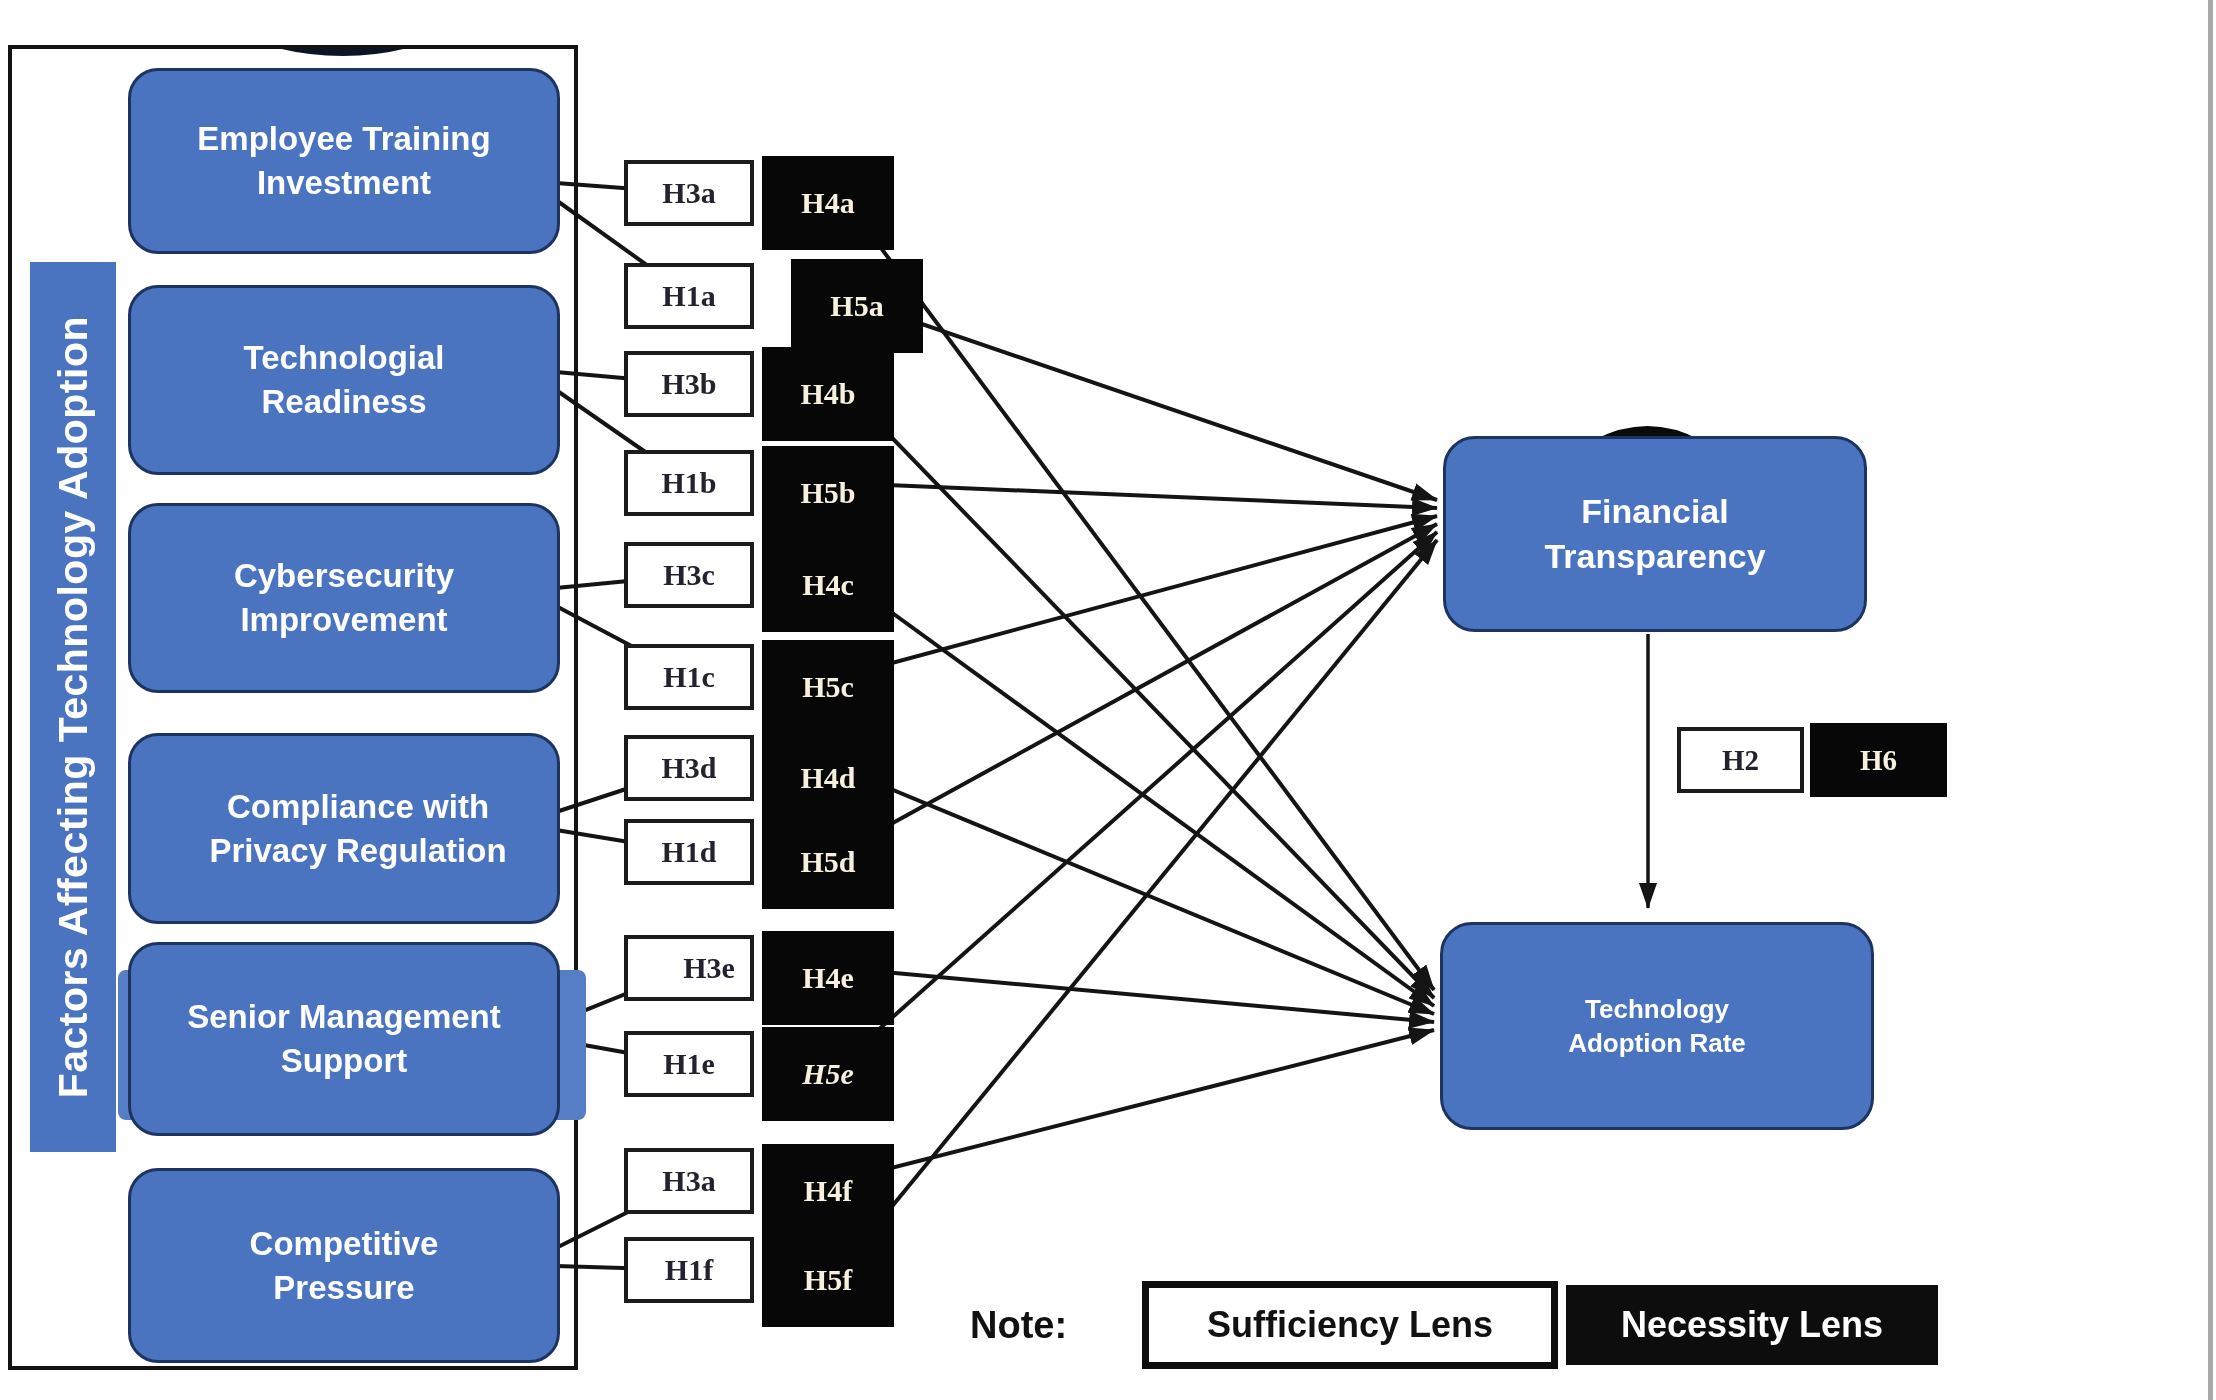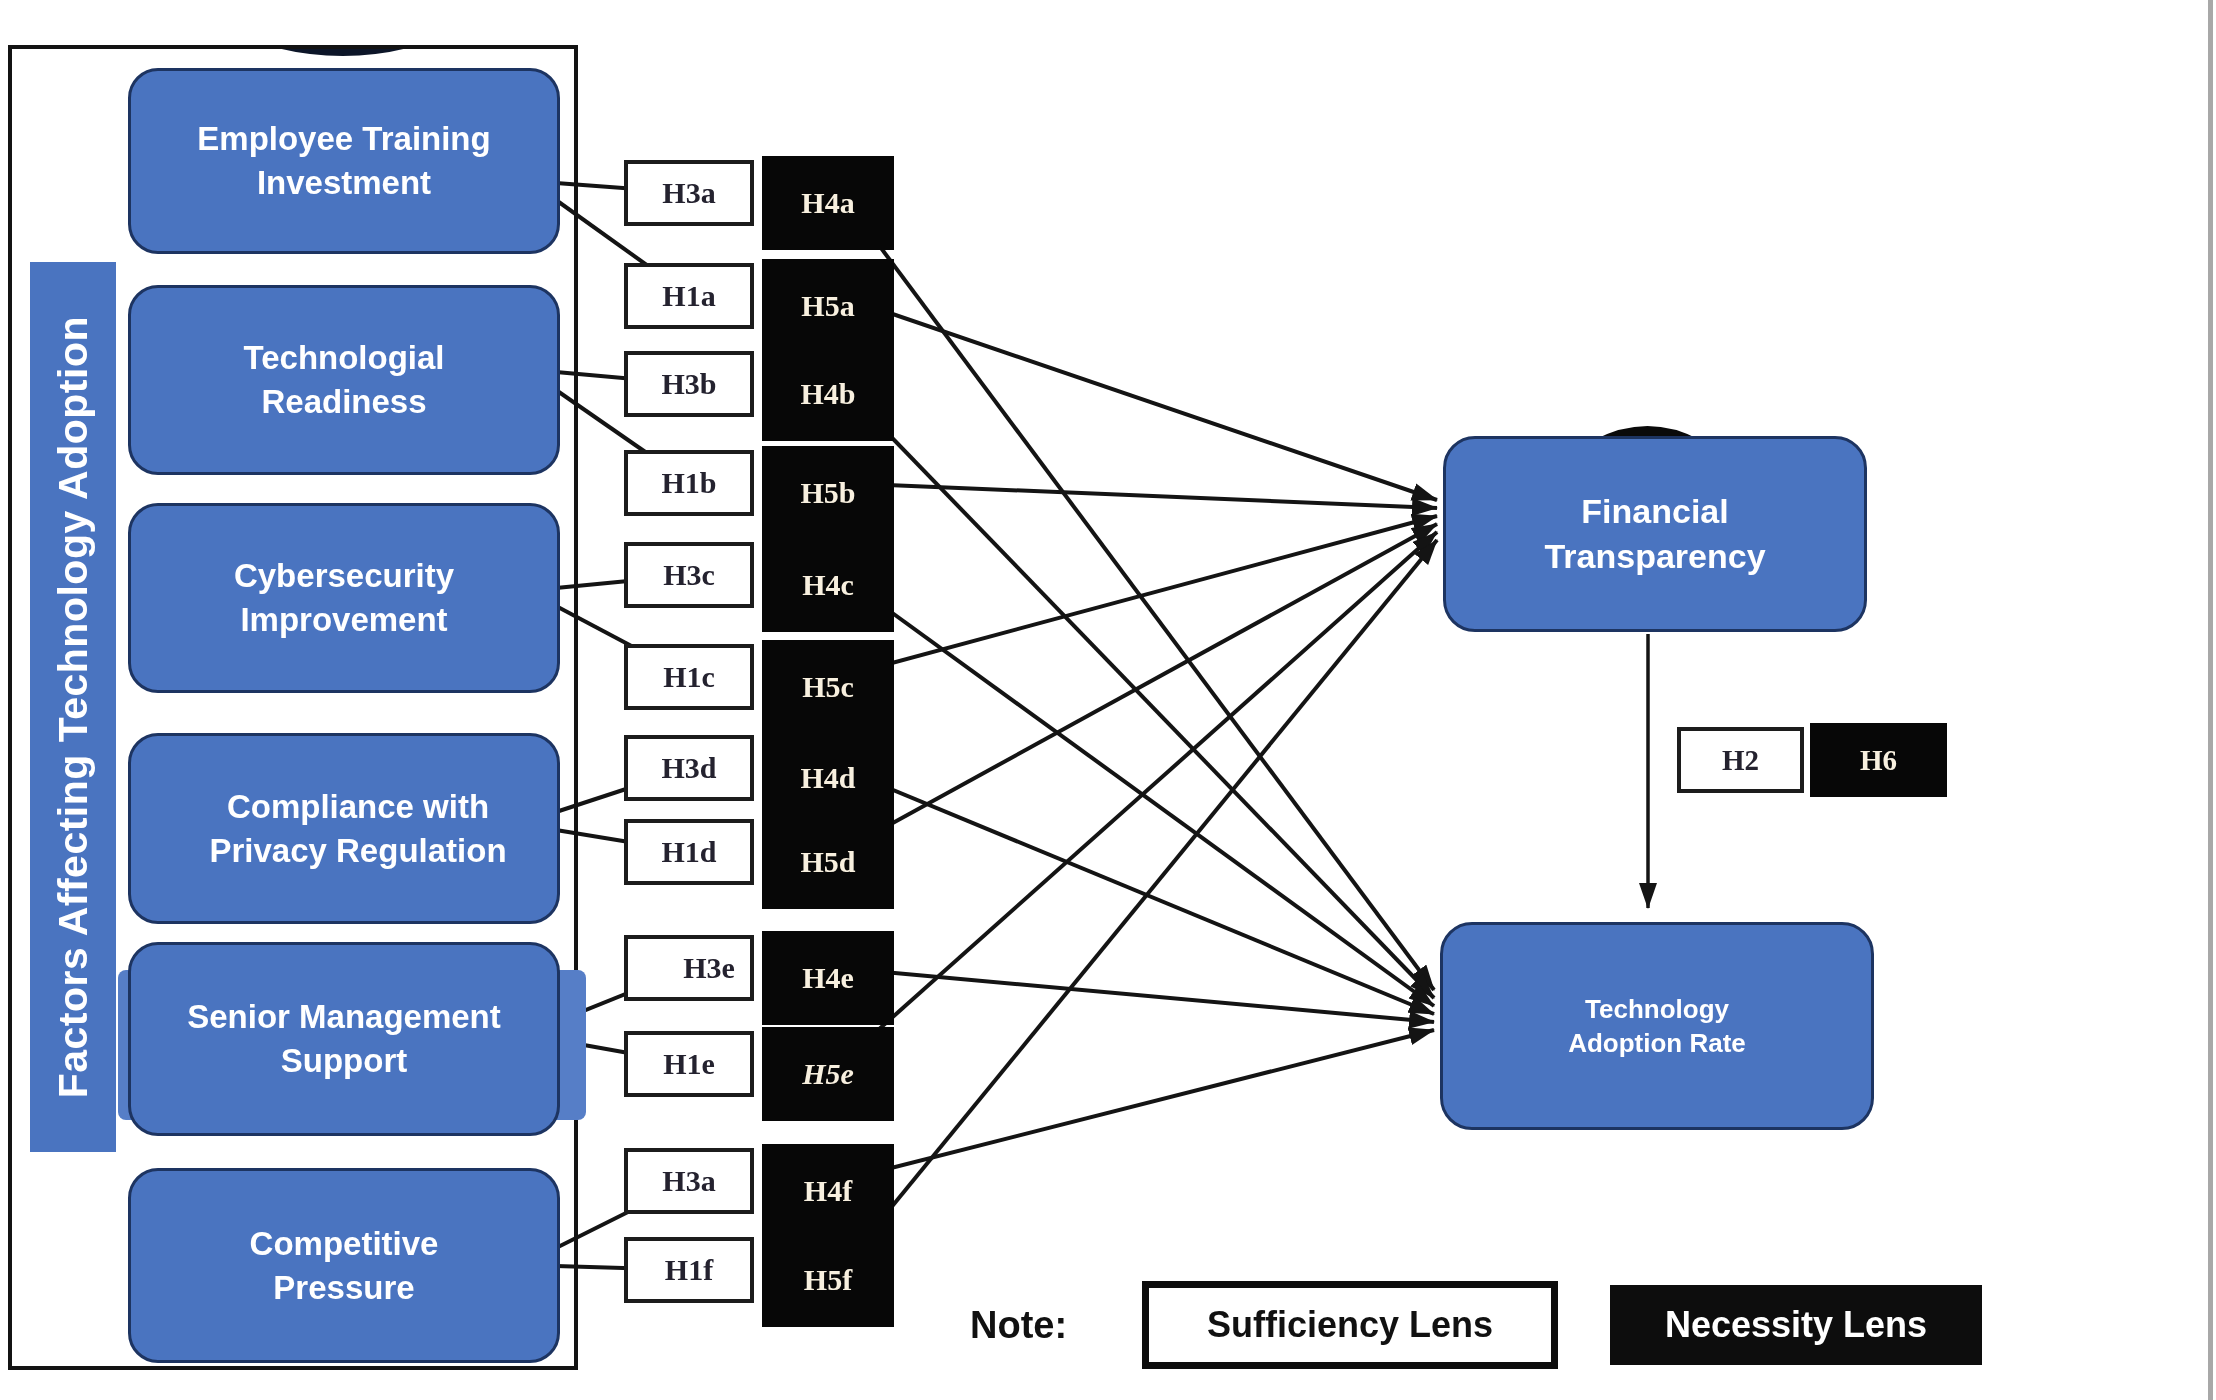--- a/index.html
+++ b/index.html
@@ -53,21 +53,21 @@
     display:flex;align-items:center;color:#111111;font-size:38px;font-weight:600;
   }
   .legend-suff{
     position:absolute;left:1142px;top:1281px;width:416px;height:88px;background:#ffffff;
     border:7px solid #0d0d0d;color:#111111;display:flex;align-items:center;justify-content:center;
     font-size:36px;font-weight:600;
   }
   .legend-nec{
     position:absolute;left:1566px;top:1285px;width:372px;height:80px;background:#0d0d0d;
     color:#ffffff;display:flex;align-items:center;justify-content:center;
-    font-size:36px;font-weight:600;margin-left:44px;
+    font-size:36px;font-weight:600;
   }
   .page-edge{position:absolute;left:2208px;top:0;width:5px;height:1400px;background:#a8a8a8;}
 </style>
 </head>
 <body>
 
 <div class="stage">
 
   <svg class="wires" viewBox="0 0 2216 1400" xmlns="http://www.w3.org/2000/svg">
     <defs>
@@ -129,21 +129,21 @@
   <div class="bbox factor" style="top:733px;height:191px;padding-left:28px;">Compliance with
 Privacy Regulation</div>
   <div class="backing"></div>
   <div class="bbox factor" style="top:942px;height:194px;">Senior Management
 Support</div>
   <div class="bbox factor" style="top:1168px;height:195px;">Competitive
 Pressure</div>
 
   <div class="hb" style="top:156px;">H4a</div>
   <div class="hw" style="top:160px;">H3a</div>
-  <div class="hb" style="top:259px;">H5a</div>
+  <div class="hb" style="top:259px;margin-left:29px;">H5a</div>
   <div class="hw" style="top:263px;">H1a</div>
   <div class="hb" style="top:347px;">H4b</div>
   <div class="hw" style="top:351px;">H3b</div>
   <div class="hb" style="top:446px;">H5b</div>
   <div class="hw" style="top:450px;">H1b</div>
   <div class="hb" style="top:538px;">H4c</div>
   <div class="hw" style="top:542px;">H3c</div>
   <div class="hb" style="top:640px;">H5c</div>
   <div class="hw" style="top:644px;">H1c</div>
   <div class="hb" style="top:731px;">H4d</div>

